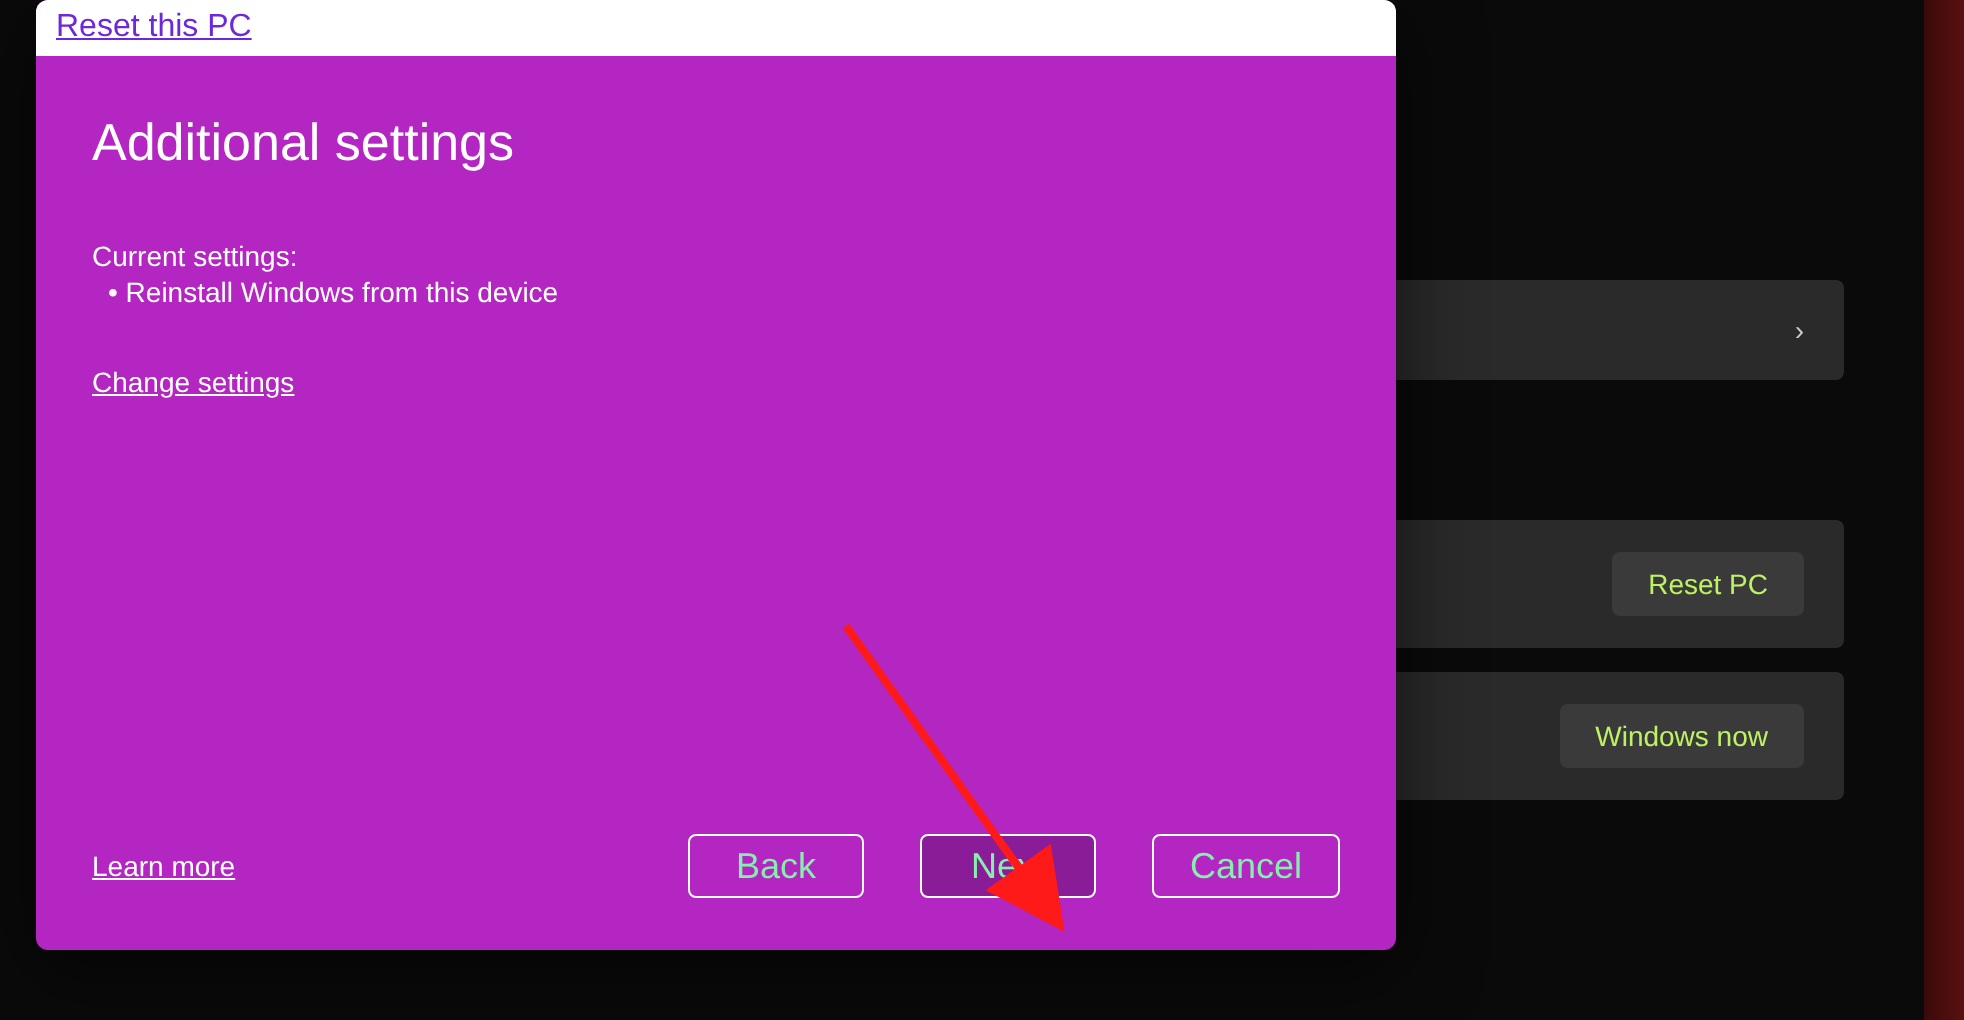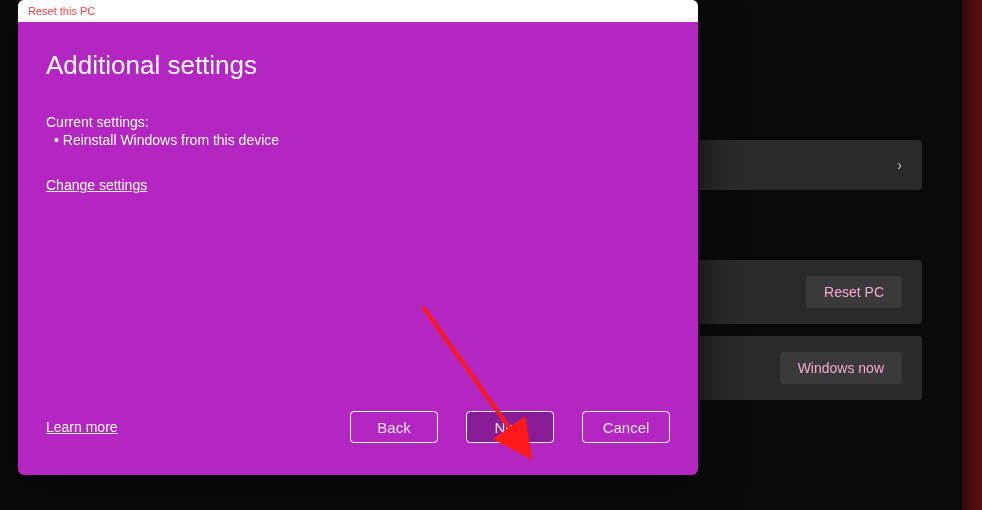--- a/index.html
+++ b/index.html
@@ -19,59 +19,59 @@
       position: absolute; left: 60px; right: 60px;
       background: #2a2a2a; border-radius: 4px;
       display: flex; align-items: center; justify-content: flex-end;
       padding: 0 20px;
     }
     .bg-row-1 { top: 140px; height: 50px; }
     .bg-row-2 { top: 260px; height: 64px; }
     .bg-row-3 { top: 336px; height: 64px; }
     .chevron { color: #ccc; font-size: 14px; }
     .bg-btn {
-      background: #3a3a3a; color: #f9a8d4; border: none;
+      background: #3a3a3a; color: #bef264; border: none;
       border-radius: 4px; padding: 8px 18px; font-size: 14px;
       cursor: pointer;
     }
 
     
     .dialog {
       position: absolute; left: 18px; top: 0;
       width: 680px; height: 475px;
       background: #b326c2;
       border-radius: 6px; overflow: hidden;
       box-shadow: 0 10px 40px rgba(0,0,0,.6);
     }
     .dialog-title {
-      background: #fff; color: #ef4444;
-      padding: 5px 10px; font-size: 11px;
+      background: #fff; color: #6d28d9;
+      padding: 5px 10px; font-size: 16px; text-decoration: underline;
     }
     .dialog-body {
       padding: 28px 28px 20px 28px; color: #fff;
       height: calc(100% - 26px);
       display: flex; flex-direction: column;
       position: relative;
     }
     .dialog-heading { font-size: 26px; font-weight: 400; margin-bottom: 33px; }
     .current-label { font-size: 14px; margin-bottom: 2px; }
     .bullet-row { font-size: 14px; margin-bottom: 29px; padding-left: 8px; }
     .bullet-row::before { content: "•  "; }
     .link { font-size: 14px; text-decoration: underline; cursor: pointer; display: inline-block; }
 
     .dialog-footer {
       margin-top: auto; display: flex; align-items: center;
       gap: 28px; padding-bottom: 8px;
     }
     .footer-spacer { flex: 1; }
     .dlg-btn {
       min-width: 88px; height: 32px;
-      background: transparent; color: #e5e5e5;
+      background: transparent; color: #86efac;
       border: 1.5px solid #fff; border-radius: 4px;
-      font-size: 15px; cursor: pointer;
+      font-size: 18px; cursor: pointer;
       padding: 0 18px;
     }
     .dlg-btn.primary {
       background: #8a1d97; border-color: #fff;
     }
 
     
     .arrow {
       position: absolute; left: 395px; top: 275px;
       width: 140px; height: 180px; pointer-events: none;

